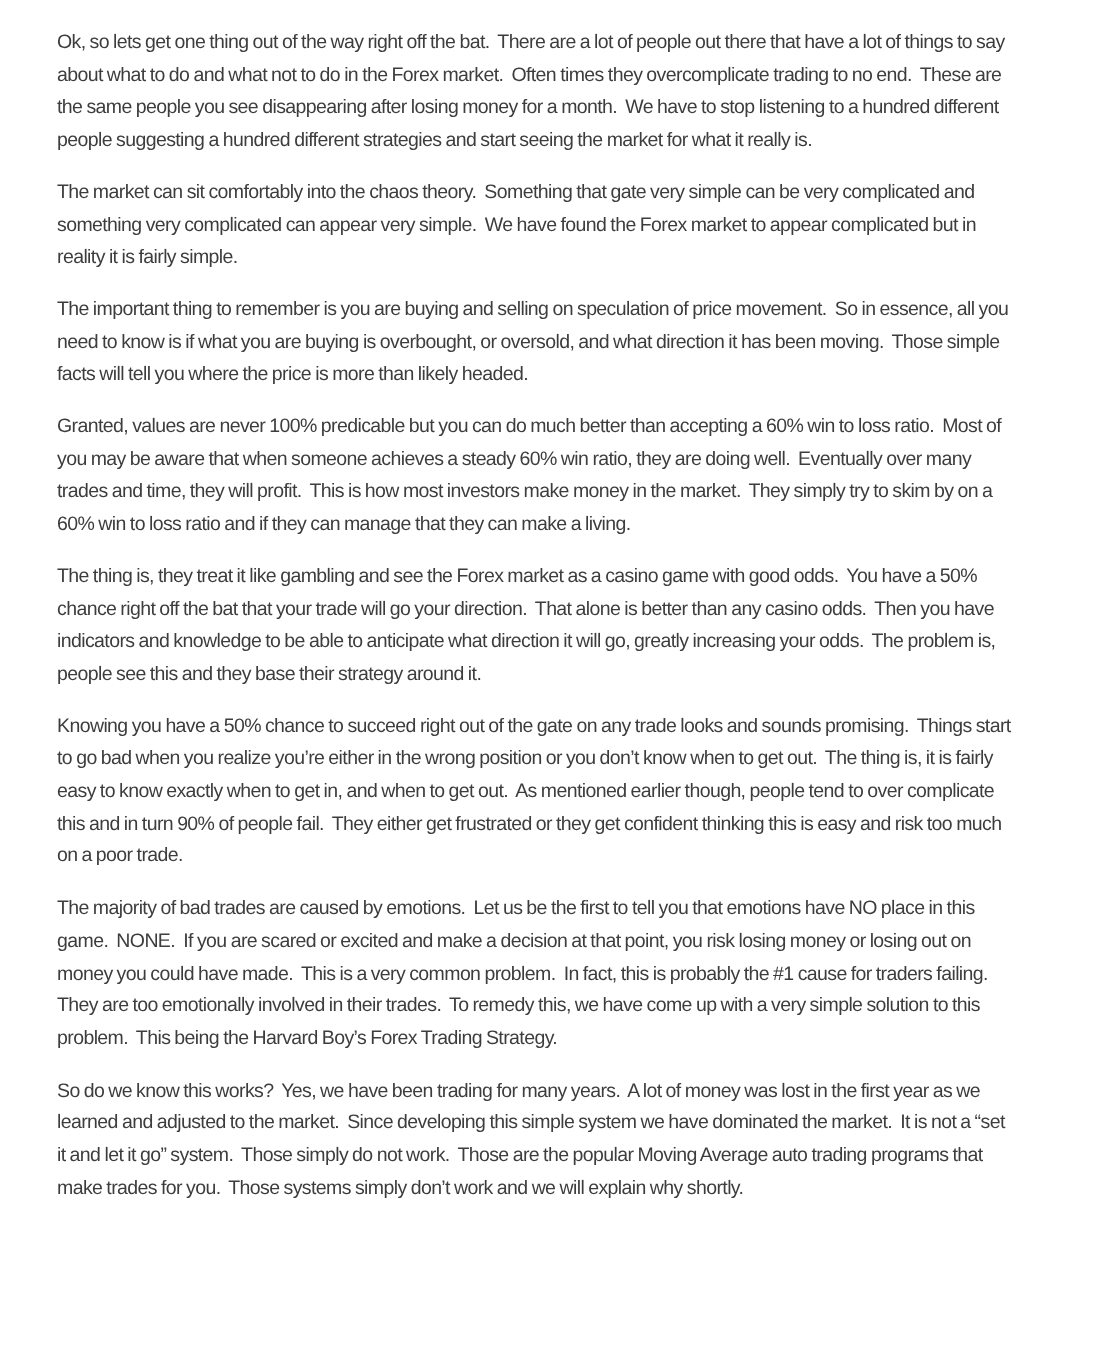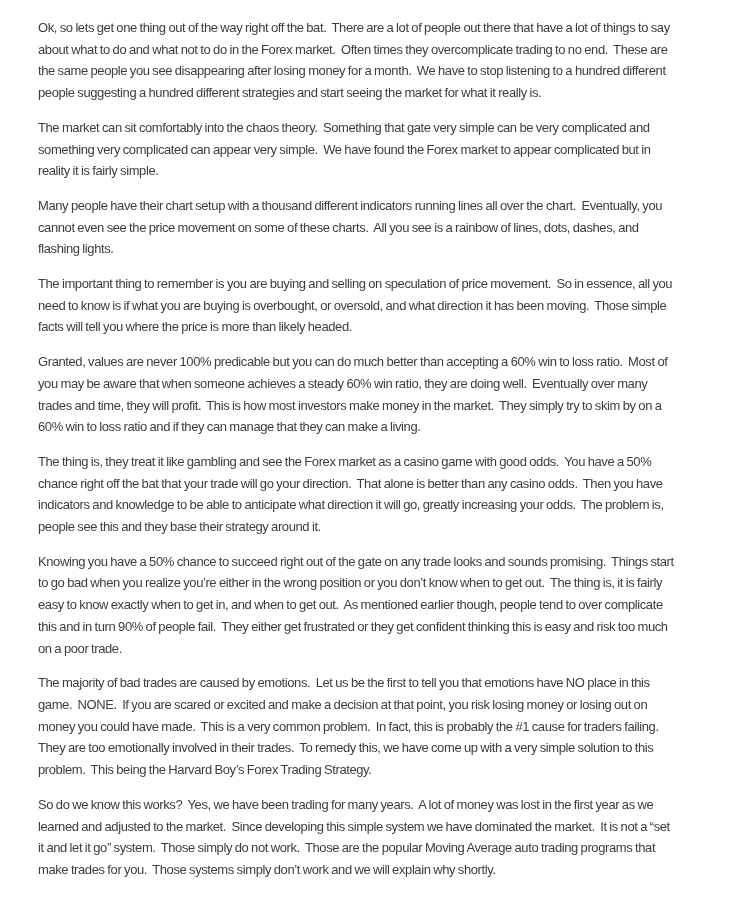--- a/index.html
+++ b/index.html
@@ -31,21 +31,20 @@
     text-align: left;
   }
 </style>
 </head>
 <body>
 
 <div class="page">
   <div class="doc-body">
     <p>Ok, so lets get one thing out of the way right off the bat.  There are a lot of people out there that have a lot of things to say about what to do and what not to do in the Forex market.  Often times they overcomplicate trading to no end.  These are the same people you see disappearing after losing money for a month.  We have to stop listening to a hundred different people suggesting a hundred different strategies and start seeing the market for what it really is.</p>
     <p>The market can sit comfortably into the chaos theory.  Something that gate very simple can be very complicated and something very complicated can appear very simple.  We have found the Forex market to appear complicated but in reality it is fairly simple.</p>
-    <p>Many people have their chart setup with a thousand different indicators running lines all over the chart.  Eventually, you cannot even see the price movement on some of these charts.  All you see is a rainbow of lines, dots, dashes, and flashing lights.</p>
     <p>The important thing to remember is you are buying and selling on speculation of price movement.  So in essence, all you need to know is if what you are buying is overbought, or oversold, and what direction it has been moving.  Those simple facts will tell you where the price is more than likely headed.</p>
     <p>Granted, values are never 100% predicable but you can do much better than accepting a 60% win to loss ratio.  Most of you may be aware that when someone achieves a steady 60% win ratio, they are doing well.  Eventually over many trades and time, they will profit.  This is how most investors make money in the market.  They simply try to skim by on a 60% win to loss ratio and if they can manage that they can make a living.</p>
     <p>The thing is, they treat it like gambling and see the Forex market as a casino game with good odds.  You have a 50% chance right off the bat that your trade will go your direction.  That alone is better than any casino odds.  Then you have indicators and knowledge to be able to anticipate what direction it will go, greatly increasing your odds.  The problem is, people see this and they base their strategy around it.</p>
     <p>Knowing you have a 50% chance to succeed right out of the gate on any trade looks and sounds promising.  Things start to go bad when you realize you’re either in the wrong position or you don’t know when to get out.  The thing is, it is fairly easy to know exactly when to get in, and when to get out.  As mentioned earlier though, people tend to over complicate this and in turn 90% of people fail.  They either get frustrated or they get confident thinking this is easy and risk too much on a poor trade.</p>
     <p>The majority of bad trades are caused by emotions.  Let us be the first to tell you that emotions have NO place in this game.  NONE.  If you are scared or excited and make a decision at that point, you risk losing money or losing out on money you could have made.  This is a very common problem.  In fact, this is probably the #1 cause for traders failing.  They are too emotionally involved in their trades.  To remedy this, we have come up with a very simple solution to this problem.  This being the Harvard Boy’s Forex Trading Strategy.</p>
     <p>So do we know this works?  Yes, we have been trading for many years.  A lot of money was lost in the first year as we learned and adjusted to the market.  Since developing this simple system we have dominated the market.  It is not a “set it and let it go” system.  Those simply do not work.  Those are the popular Moving Average auto trading programs that make trades for you.  Those systems simply don’t work and we will explain why shortly.</p>
   </div>
 </div>
 
 </body></html>

